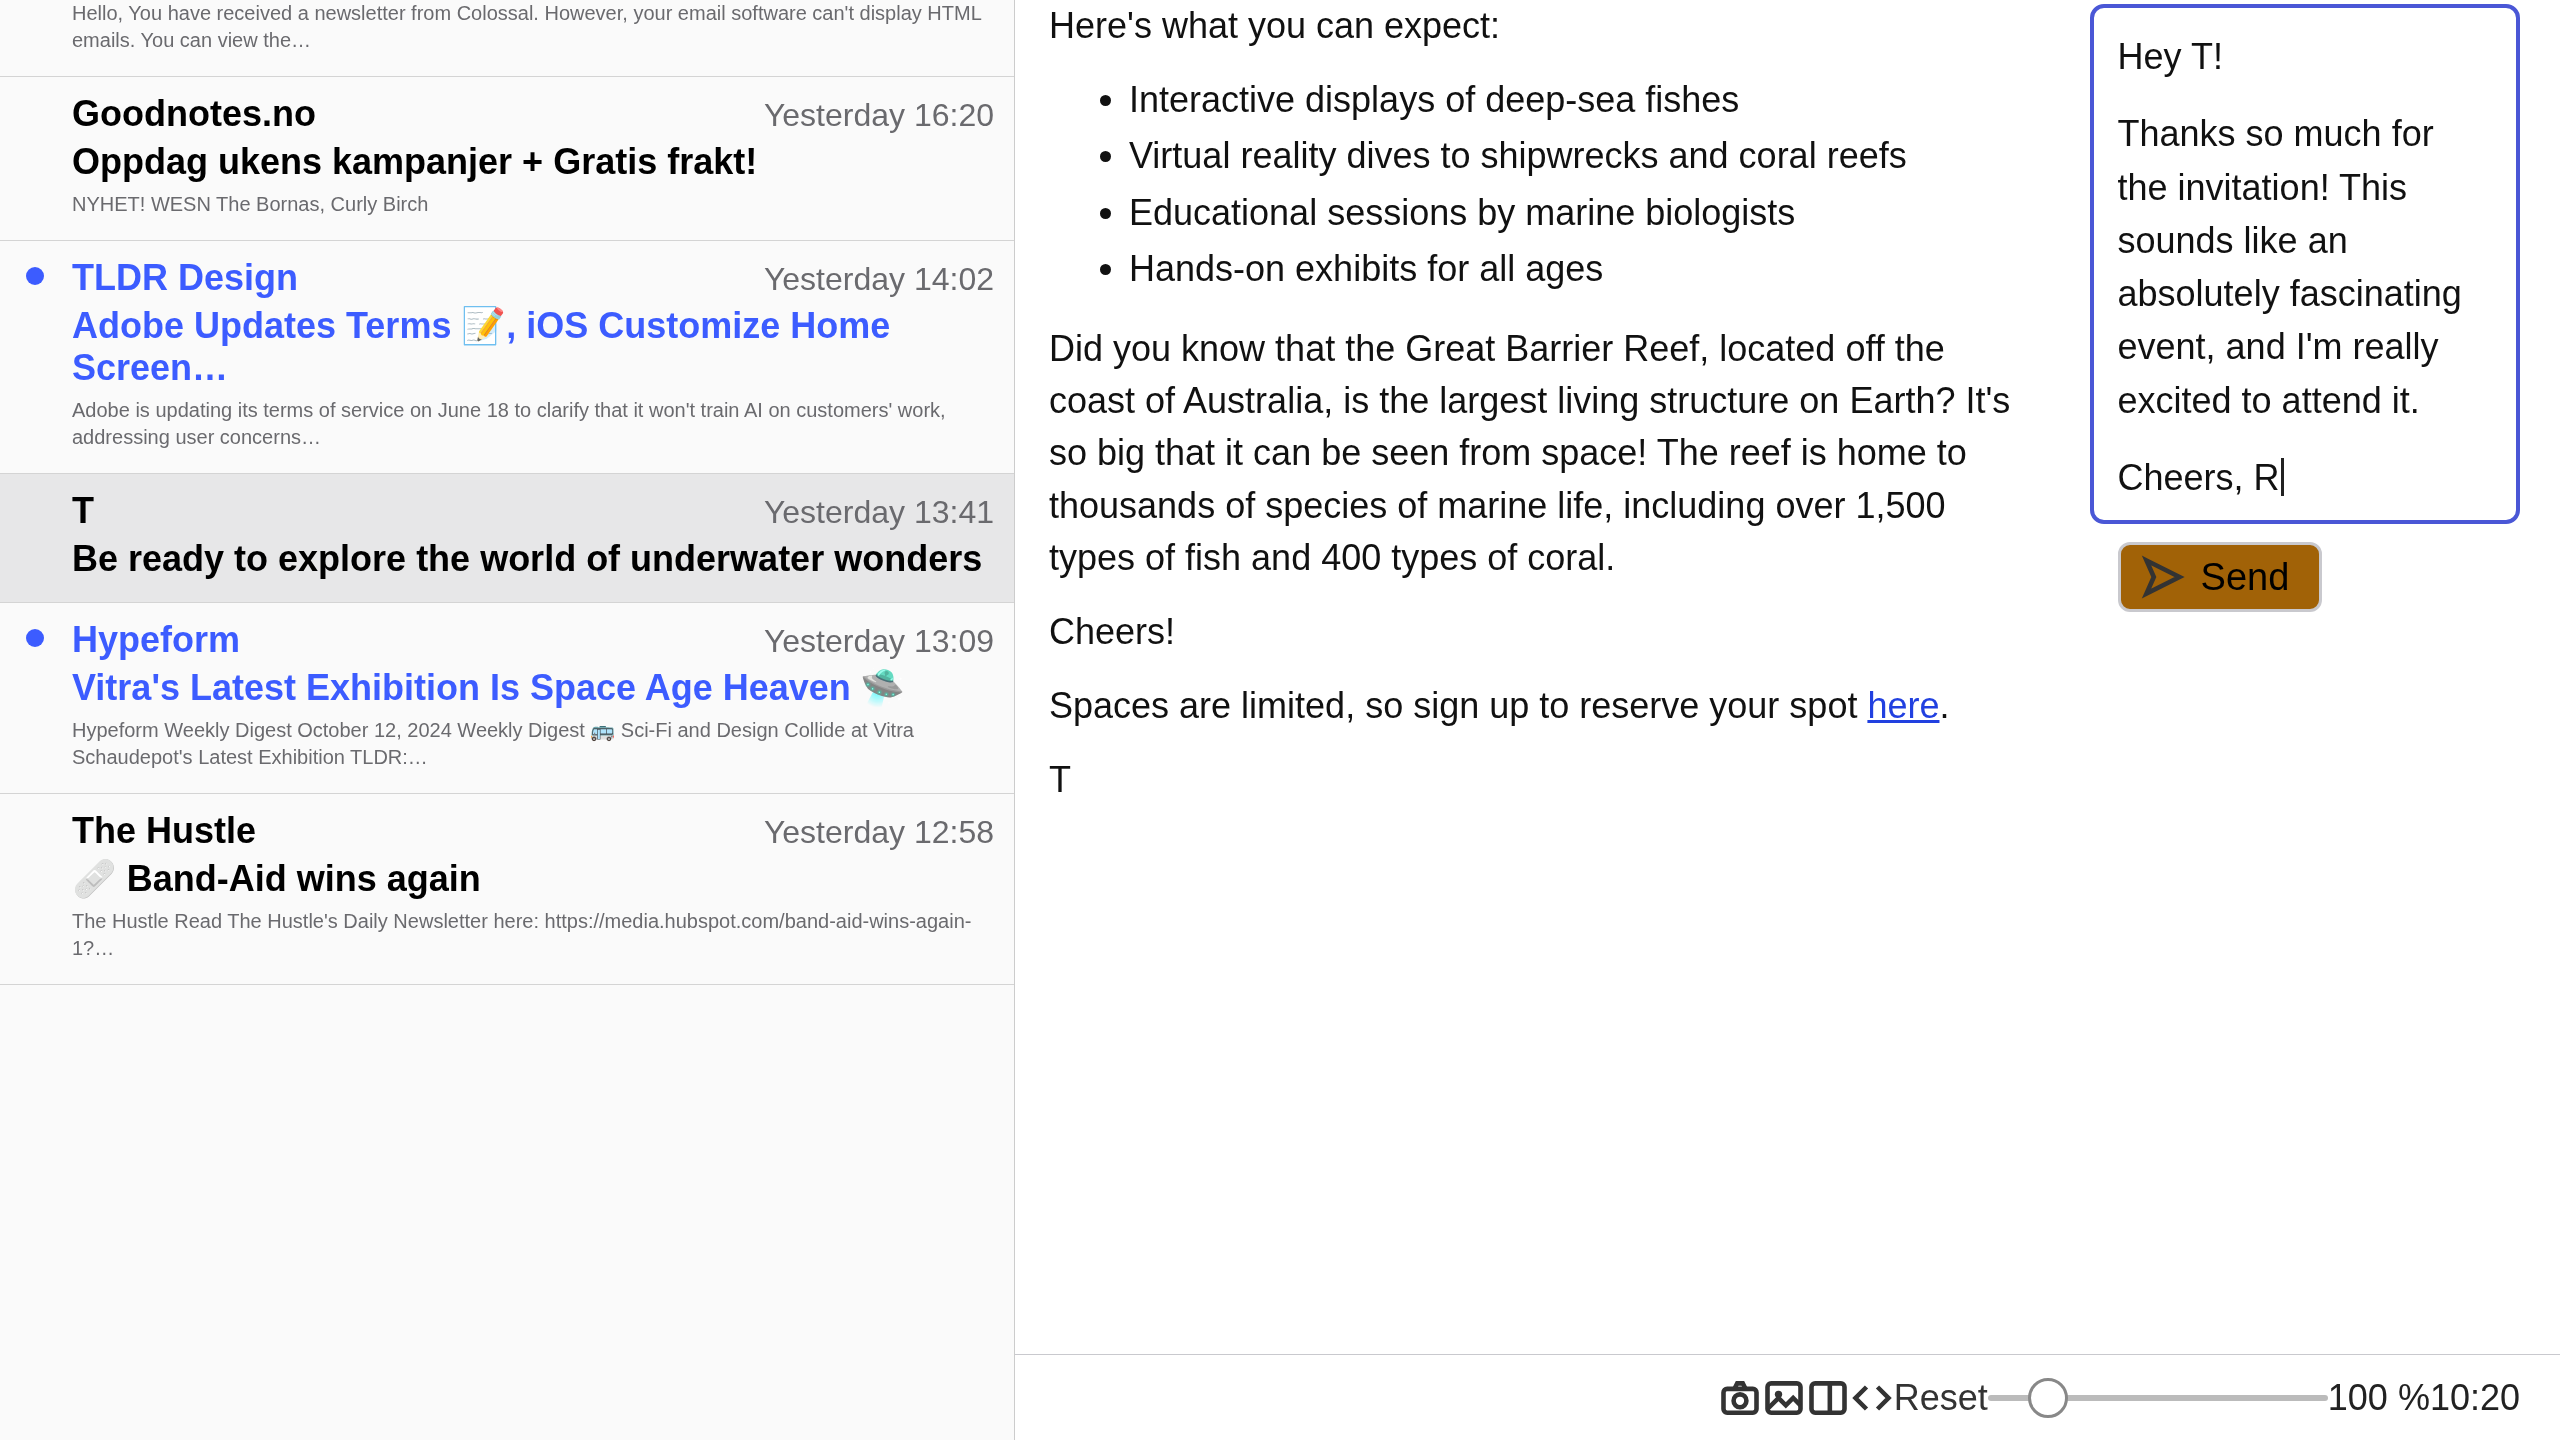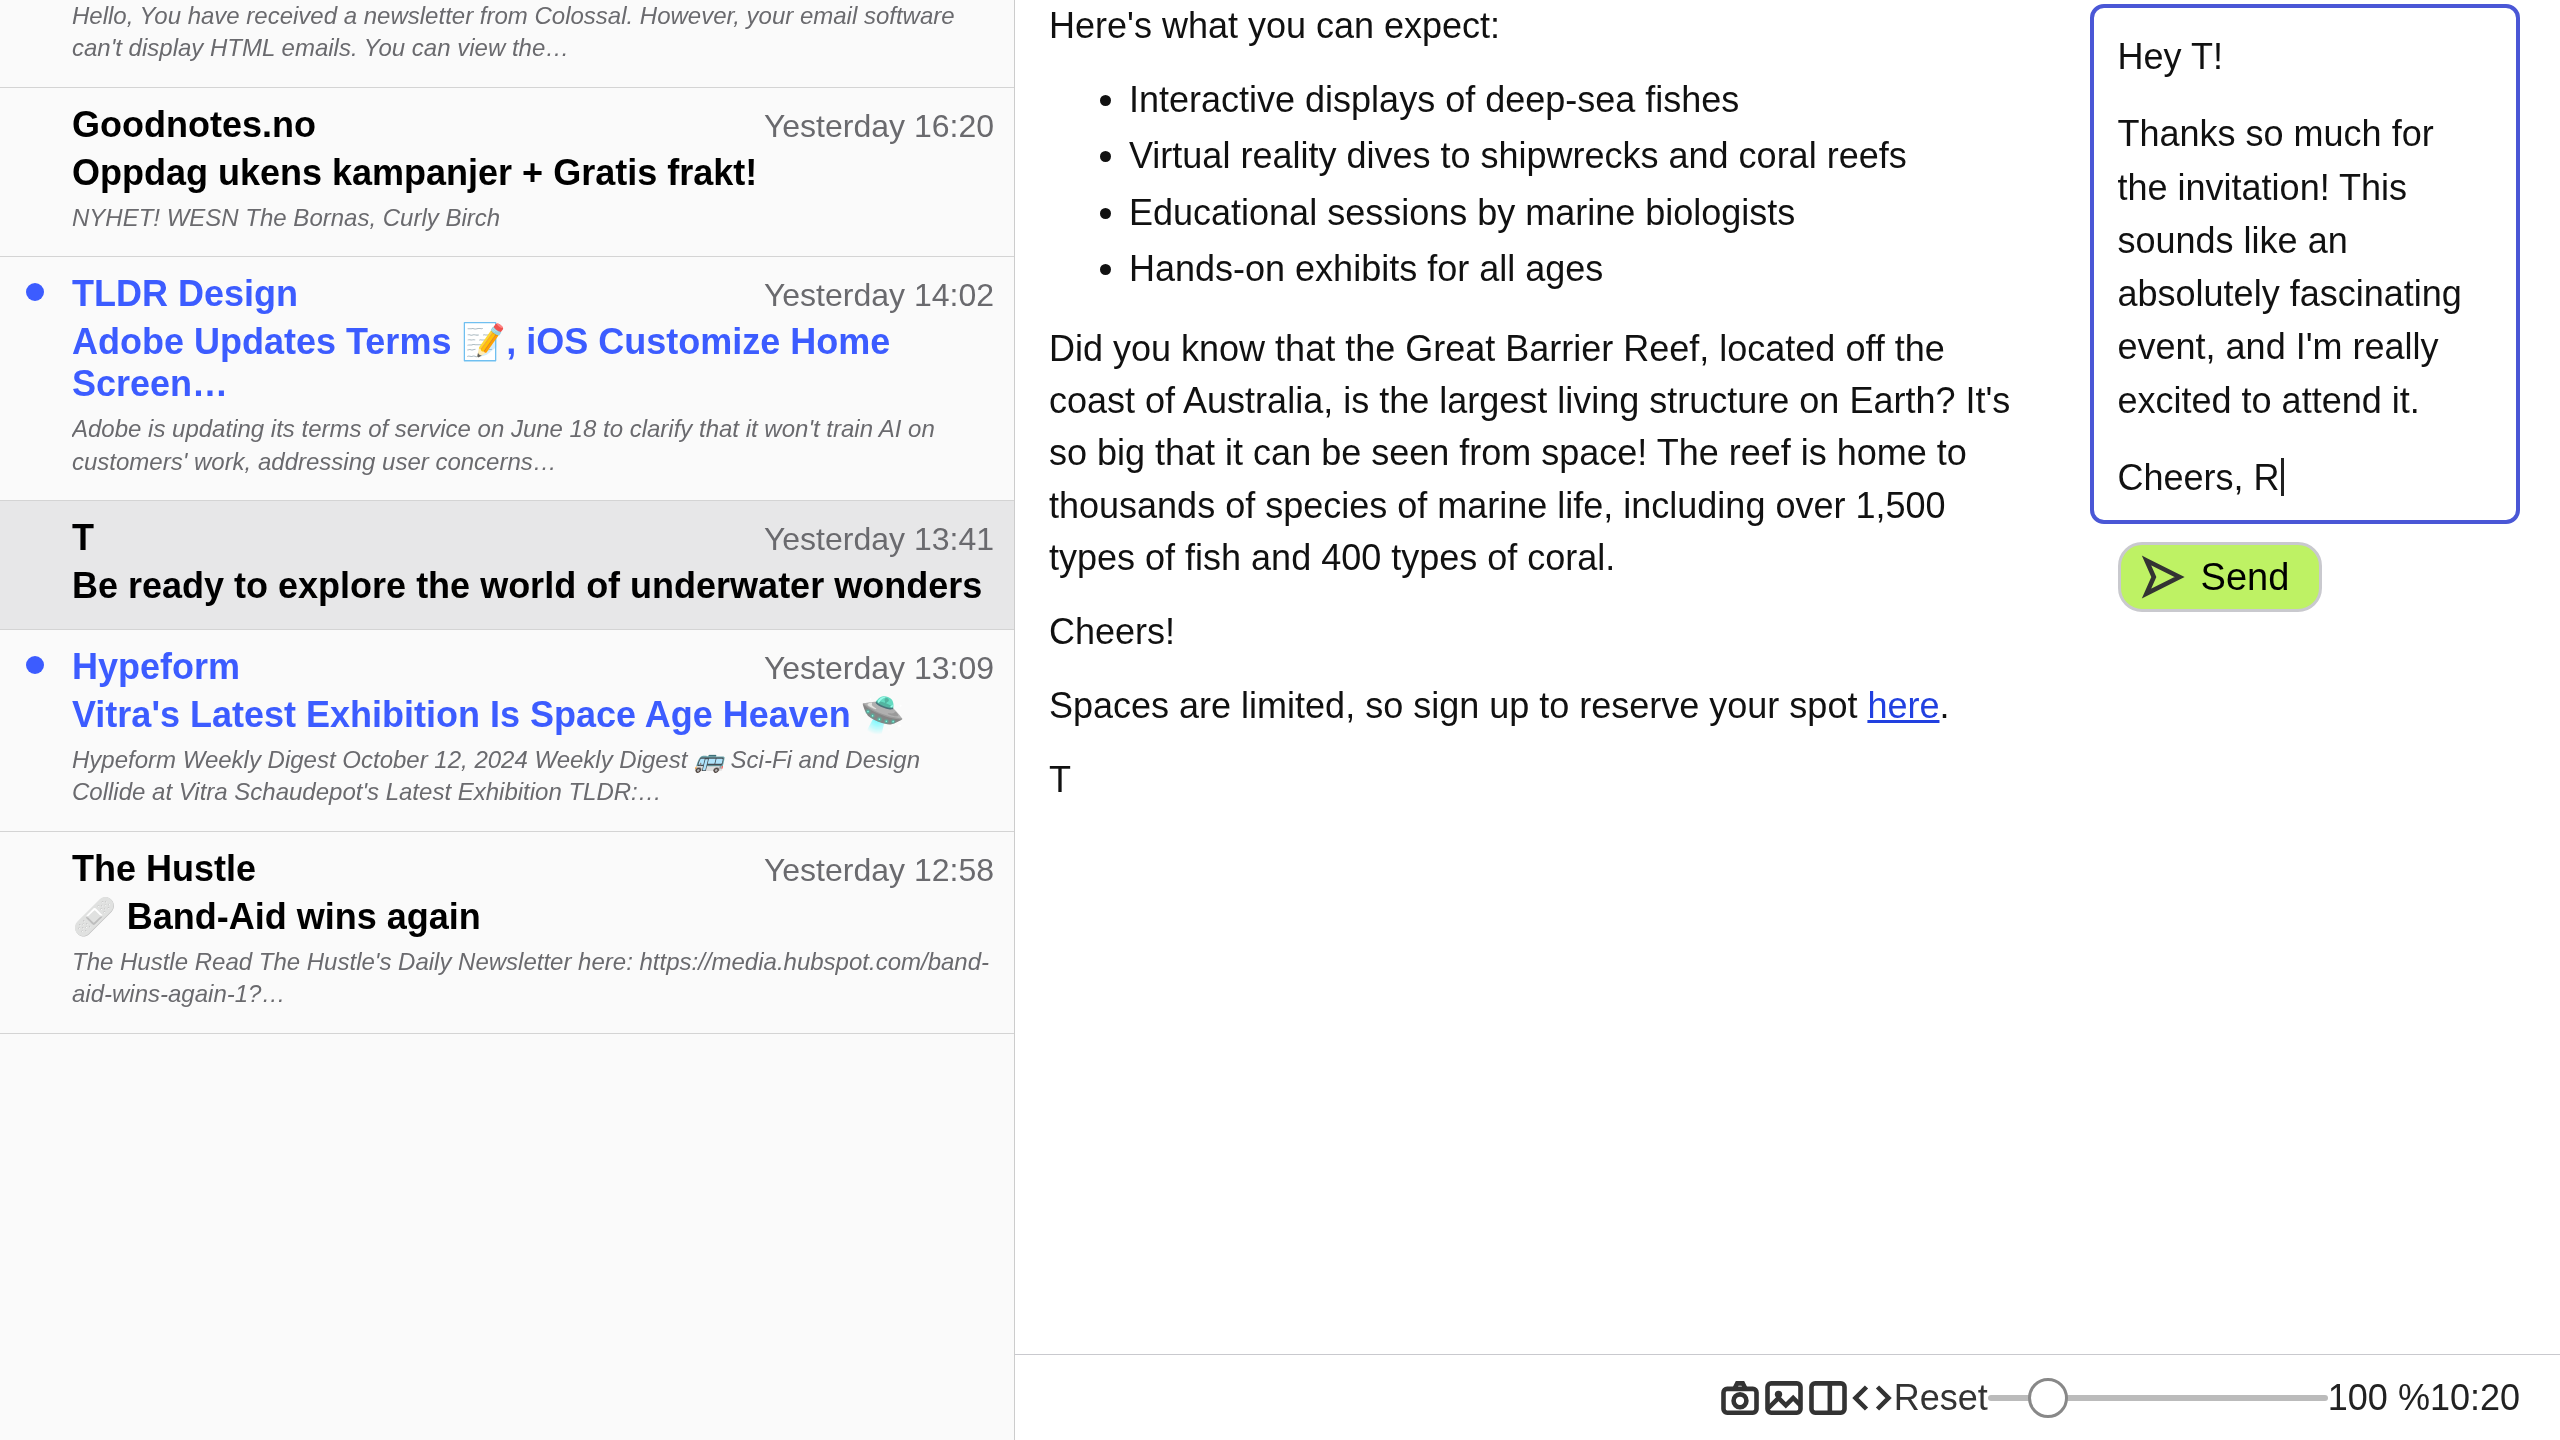--- a/index.html
+++ b/index.html
@@ -9,39 +9,39 @@
   .sidebar { width: 1015px; flex-shrink: 0; border-right: 1px solid #ccc; background: #fafafa; }
   .mail-item { padding: 16px 20px 22px 72px; border-bottom: 1px solid #d4d4d4; position: relative; }
   .mail-item.selected { background: #e7e7e8; }
   .unread-dot { position: absolute; left: 26px; top: 26px; width: 18px; height: 18px; border-radius: 50%; background: #3c5cff; }
   .mail-top { display: flex; justify-content: space-between; align-items: baseline; }
   .mail-sender { font-size: 36px; font-weight: 700; }
   .mail-sender.unread { color: #3c5cff; }
   .mail-time { font-size: 32px; color: #6a6a6e; }
   .mail-subject { font-size: 36px; font-weight: 700; margin-top: 6px; }
   .mail-subject.unread { color: #3c5cff; }
-  .mail-preview { font-size: 24px; color: #6a6a6e; margin-top: 8px; line-height: 1.35; overflow: hidden; font-style: italic; }
+  .mail-preview { font-size: 20px; color: #6a6a6e; margin-top: 8px; line-height: 1.35; overflow: hidden; }
 
   .content { flex: 1; display: flex; flex-direction: row; position: relative; }
   .reading { padding: 0 52px 0 34px; font-size: 36px; line-height: 1.45; color: #111; }
   .reading p { margin-bottom: 22px; }
   .reading ul { margin: 0 0 28px 80px; }
   .reading li { margin-bottom: 4px; }
   .reading a { color: #2140e0; text-decoration: underline; }
   .reading .sig { margin-top: 0; }
 
   .compose-wrap { padding: 0 40px 0 24px; margin-top: 4px; }
   .compose { border: 4px solid #4a57d6; border-radius: 14px; padding: 22px 24px 16px 24px; font-size: 36px; line-height: 1.48; color: #111; min-height: 330px; background: #fff; position: relative; }
   .compose .para { margin-bottom: 24px; }
   .compose .para:last-child { margin-bottom: 0; }
   .caret { display:inline-block; width:3px; height:38px; background:#222; vertical-align:-6px; margin-left:1px; animation: blink 1.1s step-end infinite; }
   @keyframes blink { 50% { opacity: 0; } }
 
   .actions { display: flex; justify-content: space-between; align-items: center; padding: 18px 48px 0 28px; }
-  .send-btn { display: inline-flex; align-items: center; gap: 16px; border: 3px solid #c9c9ce; border-radius: 24px; padding: 10px 30px 10px 20px; font-size: 38px; background: #bef264; cursor: pointer; }
+  .send-btn { display: inline-flex; align-items: center; gap: 16px; border: 3px solid #c9c9ce; border-radius: 12px; padding: 10px 30px 10px 20px; font-size: 38px; background: #a16207; cursor: pointer; }
   .iqt { display: inline-flex; align-items: center; gap: 18px; font-size: 38px; }
   .checkbox { width: 40px; height: 40px; background: #2a57ff; border-radius: 5px; display:inline-flex; align-items:center; justify-content:center; }
   .checkbox svg { width: 30px; height: 30px; }
 
   .toolbar { position: absolute; bottom: 0; left: 0; right: 0; height: 86px; border-top: 1px solid #c9c9ce; display: flex; align-items: center; justify-content: flex-end; padding: 0 40px 0 0; font-size: 36px; background: #fff; }
   .toolbar .spacer { flex: 1; }
   .tb-icon { width: 44px; height: 44px; display: inline-flex; align-items: center; justify-content: center; cursor: pointer; }
   .tb-icon svg { width: 44px; height: 44px; stroke: #333; stroke-width: 2.5; fill: none; }
   .reset { color: #333; cursor: pointer; }
   .slider { width: 340px; height: 6px; background: #bbb; border-radius: 3px; position: relative; }

